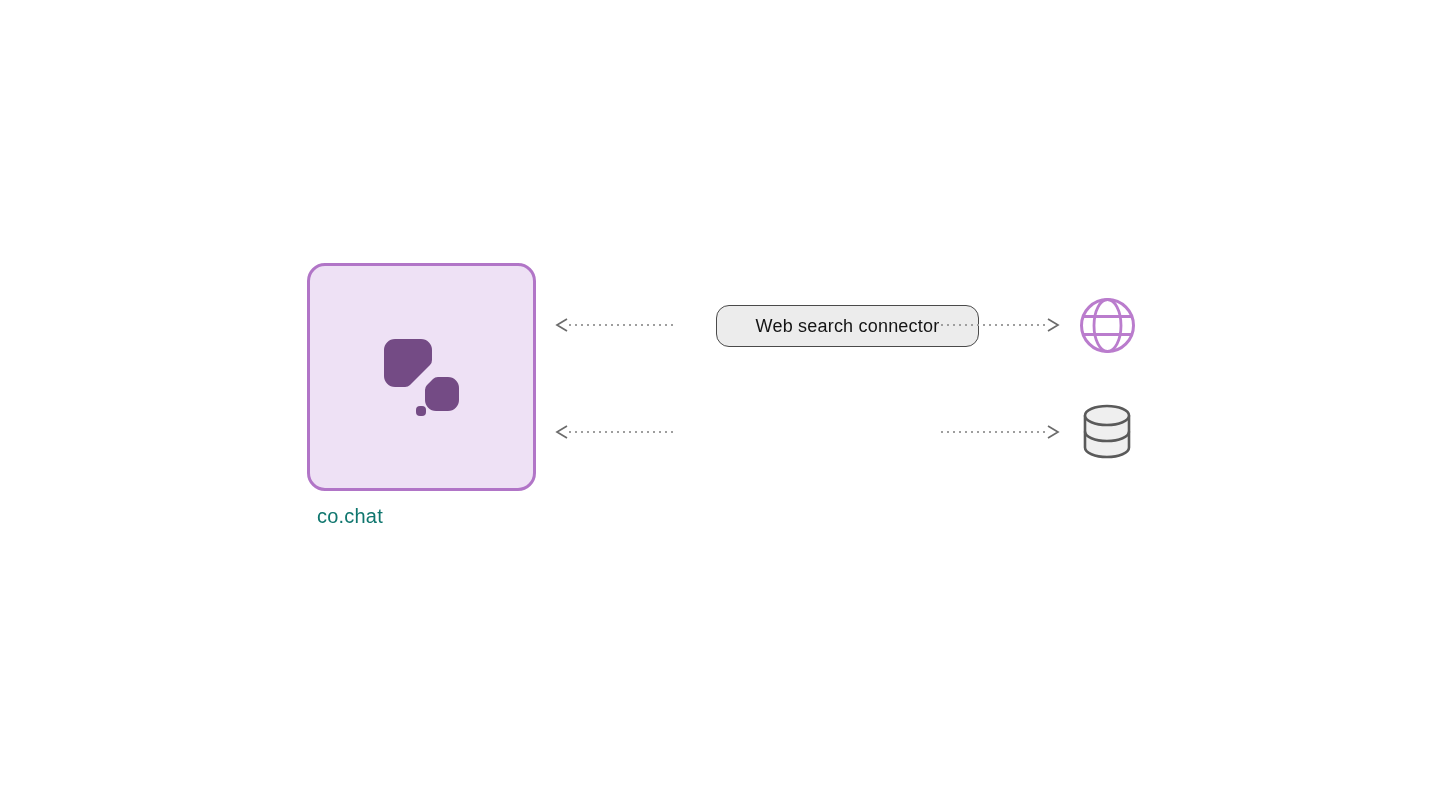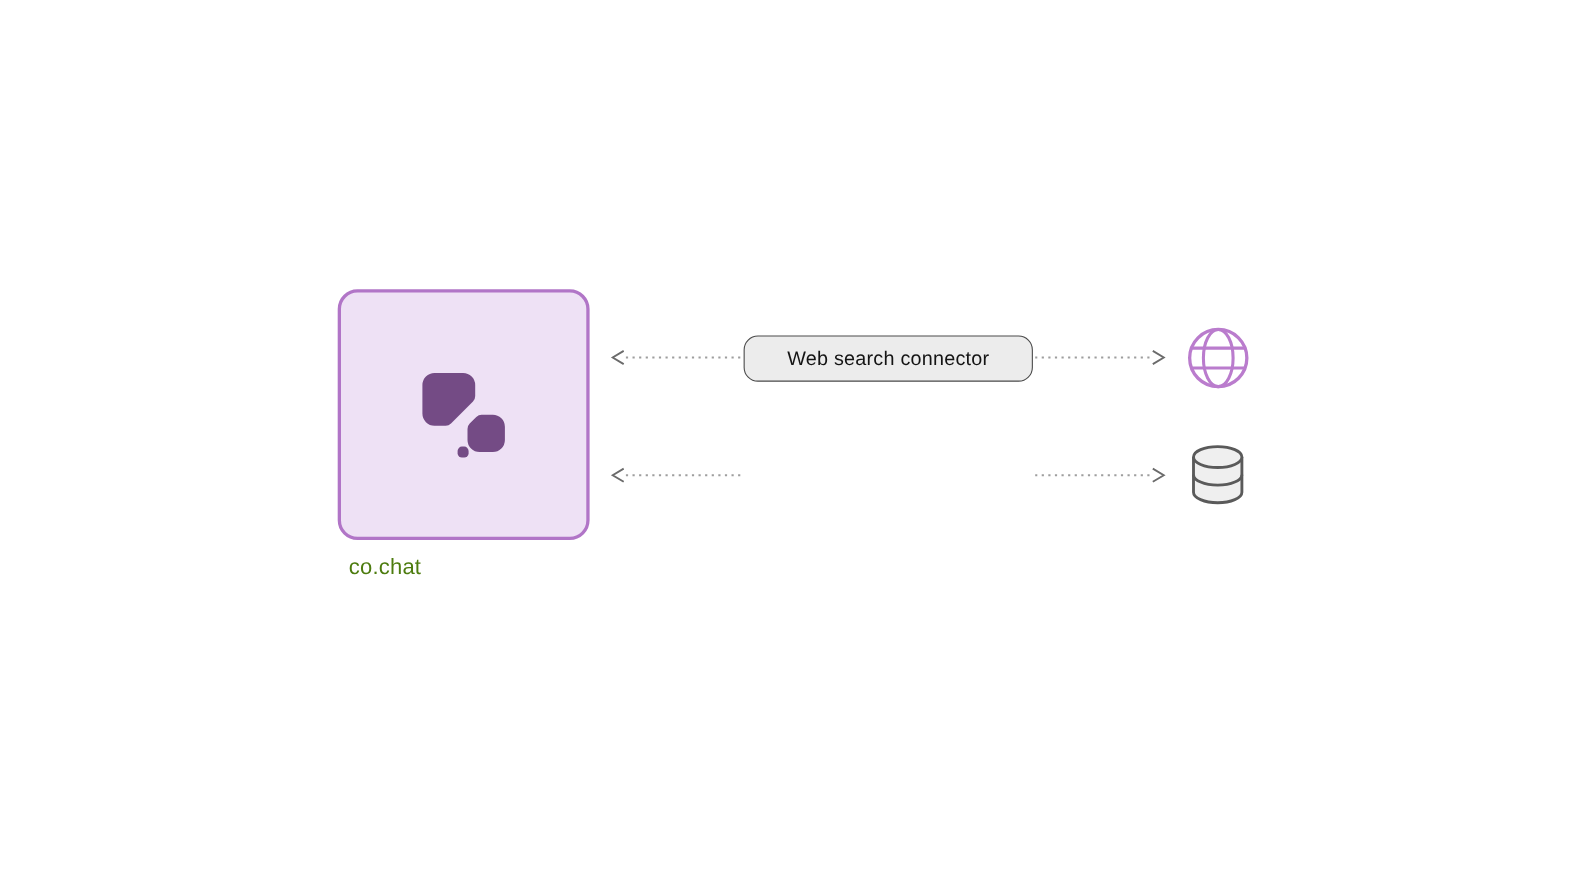--- a/index.html
+++ b/index.html
@@ -22,42 +22,42 @@
     border: 3px solid #b175c7;
     border-radius: 18px;
     display: flex;
     align-items: center;
     justify-content: center;
   }
   .cochat-label {
     position: absolute;
     left: 317px; top: 505px;
     font-size: 20px;
-    color: #4d7c0f;
+    color: #0f766e;
     letter-spacing: 0.2px;
   }
 
   
   .pill {
     position: absolute;
     left: 676px;
     width: 263px; height: 42px;
     background: #ececec;
     border: 1.5px solid #4a4a4a;
     border-radius: 13px;
     display: flex;
     align-items: center;
     justify-content: center;
   }
   .pill span {
     font-size: 18px;
     color: #141414;
     letter-spacing: 0.2px;
   }
-  .pill-1 { top: 305px; }
+  .pill-1 { top: 305px; margin-left: 40px; }
   .pill-2 { top: 411px; }
 
   
   .arrow { position: absolute; width: 120px; height: 18px; }
   .arrow-l1 { left: 554px; top: 316px; }
   .arrow-r1 { left: 941px; top: 316px; }
   .arrow-l2 { left: 554px; top: 423px; }
   .arrow-r2 { left: 941px; top: 423px; }
 
   .globe-svg { position: absolute; left: 1079px; top: 297px; }

